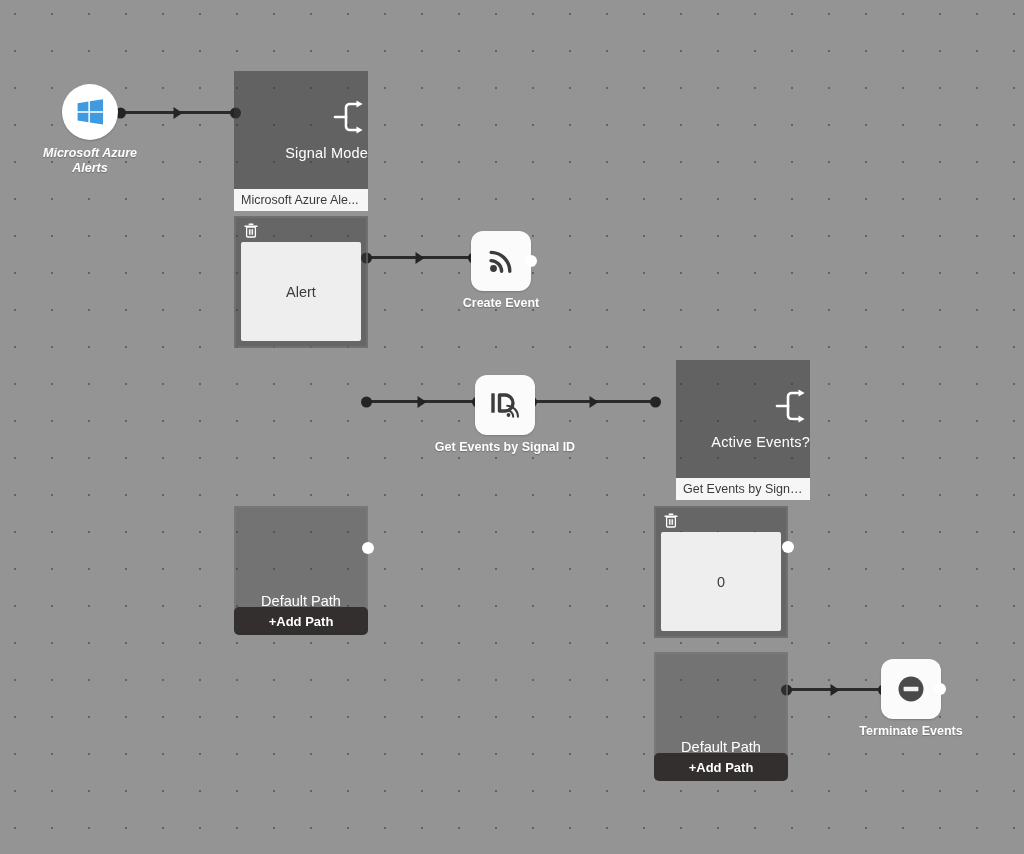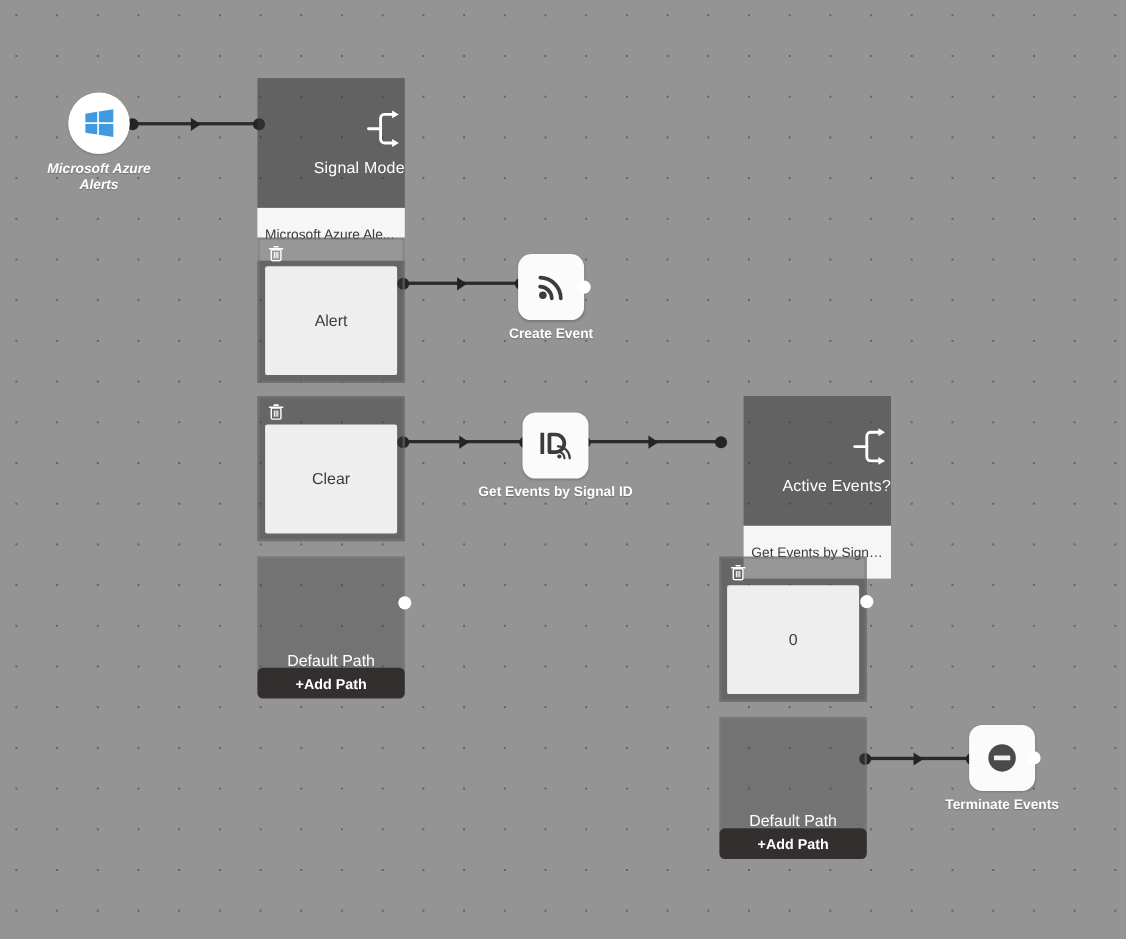--- a/index.html
+++ b/index.html
@@ -137,21 +137,21 @@
     font-size: 14.5px;
     font-weight: normal;
     letter-spacing: 0.2px;
   }
   .switch-node .labelbar {
     width: 134px;
     box-sizing: border-box;
     background: #f6f6f6;
     color: #3b3b3b;
     font-size: 12.5px;
-    padding: 17px 7px;
+    padding: 4px 7px;
     white-space: nowrap;
     overflow: hidden;
     text-overflow: ellipsis;
   }
 
   
   .case-node {
     position: absolute;
     z-index: 3;
   }
@@ -301,33 +301,20 @@
           <rect x="2.6" y="4" width="8.8" height="10" rx="1" fill="none" stroke="#ffffff" stroke-width="1.3"></rect>
           <path d="M1 3.2 H13" stroke="#ffffff" stroke-width="1.4" stroke-linecap="round"></path>
           <path d="M5.2 1.3 H8.8" stroke="#ffffff" stroke-width="1.4" stroke-linecap="round"></path>
           <path d="M5.4 6.2 V11.8 M7 6.2 V11.8 M8.6 6.2 V11.8" stroke="#ffffff" stroke-width="1"></path>
         </svg>
       </span>
       <div class="inner">Alert</div>
     </div>
   </div>
 
-  <div class="case-node" style="left:234px; top:360px;">
-    <div class="frame">
-      <span class="trash">
-        <svg width="14" height="15" viewBox="0 0 14 15">
-          <rect x="2.6" y="4" width="8.8" height="10" rx="1" fill="none" stroke="#ffffff" stroke-width="1.3"></rect>
-          <path d="M1 3.2 H13" stroke="#ffffff" stroke-width="1.4" stroke-linecap="round"></path>
-          <path d="M5.2 1.3 H8.8" stroke="#ffffff" stroke-width="1.4" stroke-linecap="round"></path>
-          <path d="M5.4 6.2 V11.8 M7 6.2 V11.8 M8.6 6.2 V11.8" stroke="#ffffff" stroke-width="1"></path>
-        </svg>
-      </span>
-      <div class="inner">Clear</div>
-    </div>
-  </div>
 
   <div class="path-node" style="left:234px; top:506px;">
     <div class="frame">
       <span>Default Path</span>
     </div>
   </div>
   <span class="port hollow" style="left:362px; top:542px;"></span>
 
   <button class="add-path-btn" style="left:234px; top:607px;">
     <span>+</span>

